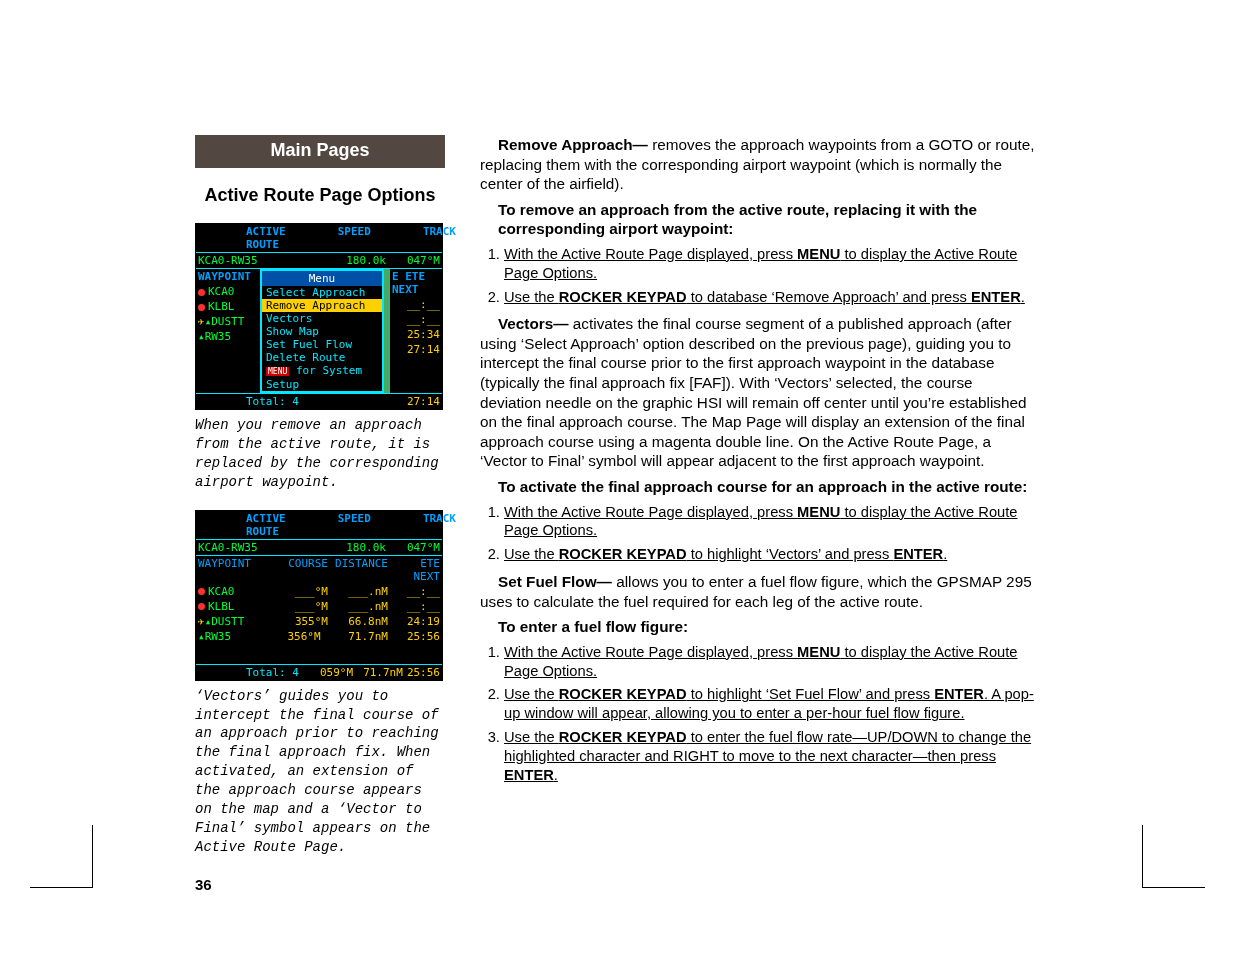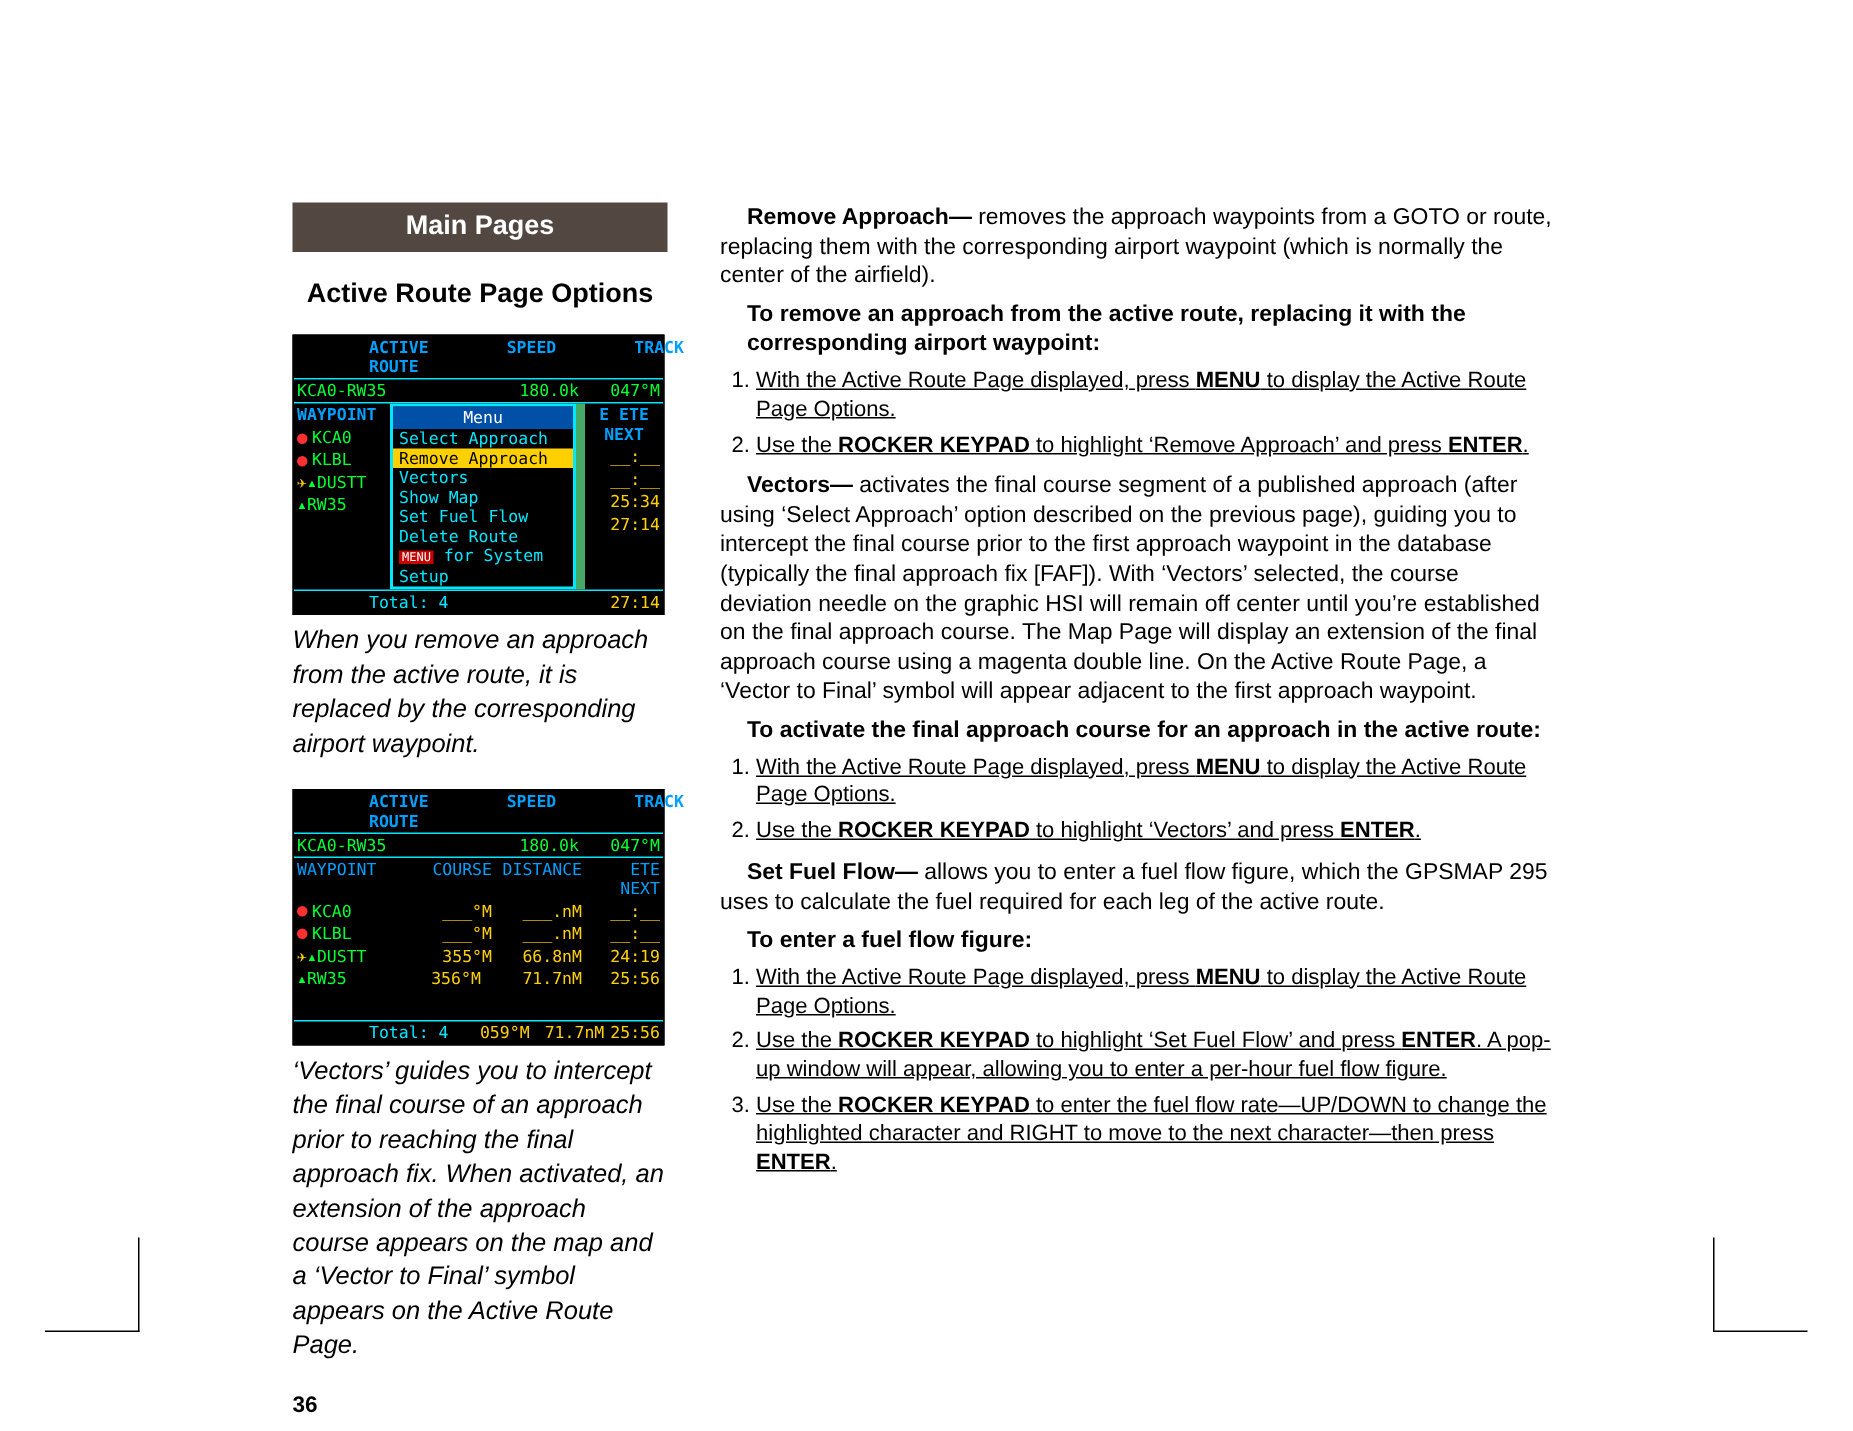--- a/index.html
+++ b/index.html
@@ -44,22 +44,22 @@
   }
   .sub-header {
     font-weight: 700;
     font-size: 18px;
     text-align: center;
     width: 250px;
     margin-bottom: 16px;
   }
   .caption {
     font-style: italic;
-    font-family: Liberation Sans, sans-serif;
-    font-size: 17px;
+    font-family: Liberation Mono, monospace;
+    font-size: 14px;
     line-height: 1.35;
     margin: 6px 0 18px 0;
     width: 250px;
   }
   .pagenum { font-weight: 700; font-size: 15px; }
 
   
   .shot {
     width: 246px;
     background: #000;
@@ -131,21 +131,21 @@
           <span class="menu-item grey">Select Approach</span>
           <span class="menu-item menu-hl">Remove Approach</span>
           <span class="menu-item">Vectors</span>
           <span class="menu-item">Show Map</span>
           <span class="menu-item">Set Fuel Flow</span>
           <span class="menu-item">Delete Route</span>
           <span class="menu-item"><span class="inv-red" style="font-size:8px;padding:0 2px">MENU</span> <span>for System Setup</span></span>
         </div>
         <div class="sidebar"></div>
         <div style="width:52px">
-          <div class="cell thead" style="color:#00a0ff;text-align:center"><span>E</span> <span>ETE NEXT</span></div>
+          <div class="cell thead" style="color:#00a0ff;text-align:left"><span>E</span> <span>ETE NEXT</span></div>
           <div class="cell yellow" style="text-align:right">__:__</div>
           <div class="cell yellow" style="text-align:right">__:__</div>
           <div class="cell yellow" style="text-align:right">25:34</div>
           <div class="cell yellow" style="text-align:right">27:14</div>
         </div>
       </div>
       <div class="row" style="border-top:1px solid #00e8ff">
         <div class="cell cyan" style="flex:1">Total: 4</div>
         <div class="cell yellow" style="width:52px;text-align:right">27:14</div>
       </div>
@@ -203,21 +203,21 @@
     <div class="caption">‘Vectors’ guides you to intercept the final course of an approach prior to reaching the final approach fix. When activated, an extension of the approach course appears on the map and a ‘Vector to Final’ symbol appears on the Active Route Page.</div>
 
     <div class="pagenum">36</div>
   </div>
 
   <div class="rightcol">
     <p style="text-indent:18px"><span class="lead">Remove Approach—</span><span> removes the approach waypoints from a GOTO or route, replacing them with the corresponding airport waypoint (which is normally the center of the airfield).</span></p>
     <p class="instr-head" style="margin-left:18px">To remove an approach from the active route, replacing it with the corresponding airport waypoint:</p>
     <ol class="steps">
       <li><span>With the Active Route Page displayed, press </span><span class="kw">MENU</span><span> to display the Active Route Page Options.</span></li>
-      <li><span>Use the </span><span class="kw">ROCKER KEYPAD</span><span> to highlight ‘Remove Approach’ and press </span><span class="kw">ENTER</span><span>.</span></li>
+      <li><span>Use the </span><span class="kw">ROCKER KEYPAD</span><span> to database ‘Remove Approach’ and press </span><span class="kw">ENTER</span><span>.</span></li>
     </ol>
 
     <p style="text-indent:18px"><span class="lead">Vectors—</span><span> activates the final course segment of a published approach (after using ‘Select Approach’ option described on the previous page), guiding you to intercept the final course prior to the first approach waypoint in the database (typically the final approach fix [FAF]). With ‘Vectors’ selected, the course deviation needle on the graphic HSI will remain off center until you’re established on the final approach course. The Map Page will display an extension of the final approach course using a magenta double line. On the Active Route Page, a ‘Vector to Final’ symbol will appear adjacent to the first approach waypoint.</span></p>
     <p class="instr-head" style="margin-left:18px">To activate the final approach course for an approach in the active route:</p>
     <ol class="steps">
       <li><span>With the Active Route Page displayed, press </span><span class="kw">MENU</span><span> to display the Active Route Page Options.</span></li>
       <li><span>Use the </span><span class="kw">ROCKER KEYPAD</span><span> to highlight ‘Vectors’ and press </span><span class="kw">ENTER</span><span>.</span></li>
     </ol>
 
     <p style="text-indent:18px"><span class="lead">Set Fuel Flow—</span><span> allows you to enter a fuel flow figure, which the GPSMAP 295 uses to calculate the fuel required for each leg of the active route.</span></p>

